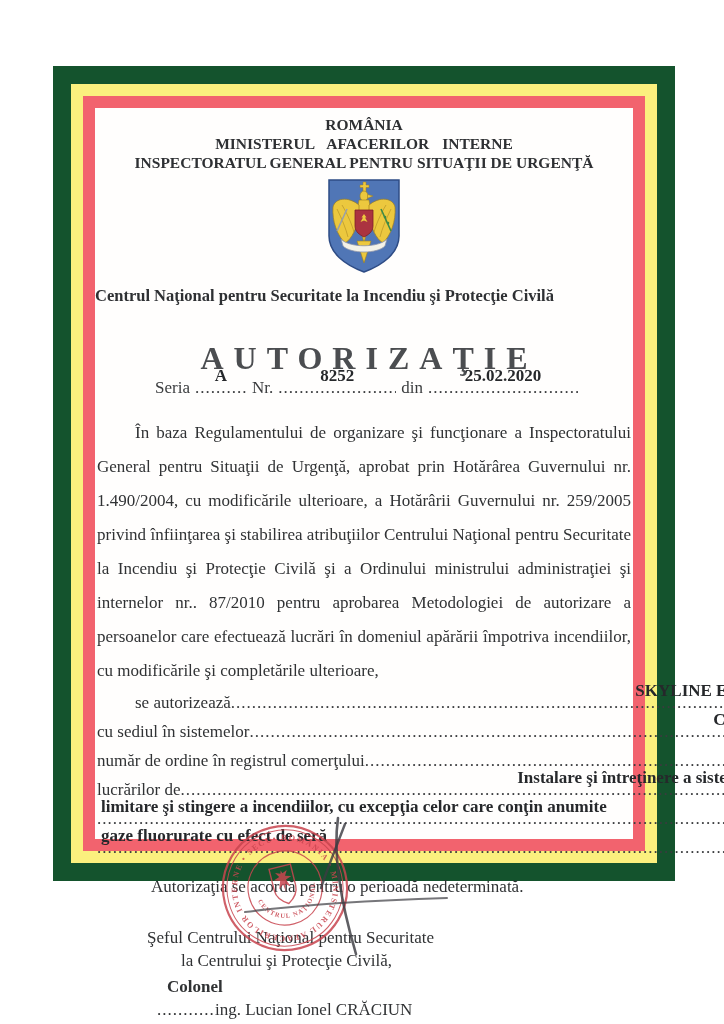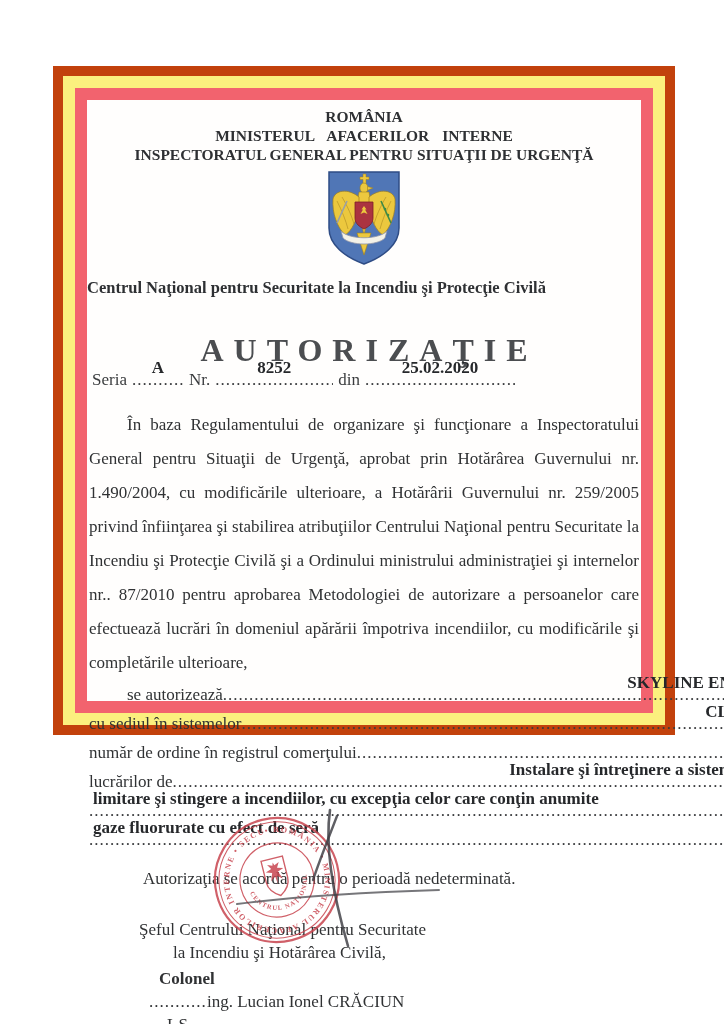--- a/index.html
+++ b/index.html
@@ -1,38 +1,38 @@
 <!DOCTYPE html>
 <html><head>
 <meta charset="utf-8">
 <style>
   html,body{margin:0;padding:0;}
   body{
     width:724px;height:1024px;position:relative;background:#ffffff;
     font-family:"Liberation Serif","DejaVu Serif",serif;color:#303234;
     overflow:hidden;
   }
-  .frame-blue{position:absolute;left:53px;top:66px;width:622px;height:669px;
-    background:#c2410c;padding:10px;box-sizing:border-box;}
+  .frame-blue{position:absolute;left:53px;top:66px;width:622px;height:815px;
+    background:#14532d;padding:18px;box-sizing:border-box;}
   .frame-yellow{width:100%;height:100%;background:#fbf07e;padding:12px;box-sizing:border-box;}
   .frame-red{width:100%;height:100%;background:#f2636e;padding:12px;box-sizing:border-box;}
   .content{width:100%;height:100%;background:#fffefd;position:relative;}
 
   .hdr{padding-top:7px;text-align:center;font-weight:bold;font-size:15.5px;line-height:19px;color:#2e3033;}
   .hdr .hdr-ministry{word-spacing:9px;}
   .hdr .hdr-line{white-space:nowrap;}
 
   .coa{display:block;margin:5px auto 0;}
 
   .center-name{margin-top:11px;text-align:left;font-weight:bold;font-size:16.5px;color:#2e3033;}
 
   .doc-title{margin-top:34px;text-align:center;font-weight:bold;font-size:32px;
     letter-spacing:10px;padding-left:10px;color:#4b4d50;}
 
-  .seria-line{display:flex;align-items:baseline;justify-content:flex-start;
+  .seria-line{display:flex;align-items:baseline;justify-content:center;
     font-size:17px;margin-top:1px;color:#3a3c3e;}
   .seria-line .lbl{margin:0 5px;white-space:nowrap;}
 
   .blank{position:relative;display:inline-block;vertical-align:baseline;}
   .blank .dots{display:block;overflow:hidden;white-space:nowrap;letter-spacing:1px;color:#3a3c3e;}
   .blank .val{position:absolute;left:0;right:0;bottom:12px;text-align:center;
     font-weight:bold;white-space:nowrap;color:#26282b;}
   .blank .val.left{text-align:left;padding-left:4px;}
   .w52{width:52px;} .w118{width:118px;} .w150{width:150px;}
 
@@ -169,21 +169,21 @@
       <span class="blank">
         <span class="dots">........................................................................................................................................................................................................</span>
         <span class="val left">gaze fluorurate cu efect de seră</span>
       </span>
     </div>
 
     <div class="validity">Autorizaţia se acordă pentru o perioadă nedeterminată.</div>
 
     <div class="sig">
       <div class="s1">Şeful Centrului Naţional pentru Securitate</div>
-      <div class="s2">la Incendiu şi Hotărârea Civilă,</div>
+      <div class="s2">la Centrului şi Protecţie Civilă,</div>
       <div class="s3">Colonel</div>
       <div class="s4">
         <span class="sigdots">........................................................................................................................................................................................................</span>
         <span>ing. Lucian Ionel CRĂCIUN</span>
       </div>
       <div class="s5">LS</div>
     </div>
 
     <svg class="stamp" viewBox="-66 -66 132 132">
       <defs>

